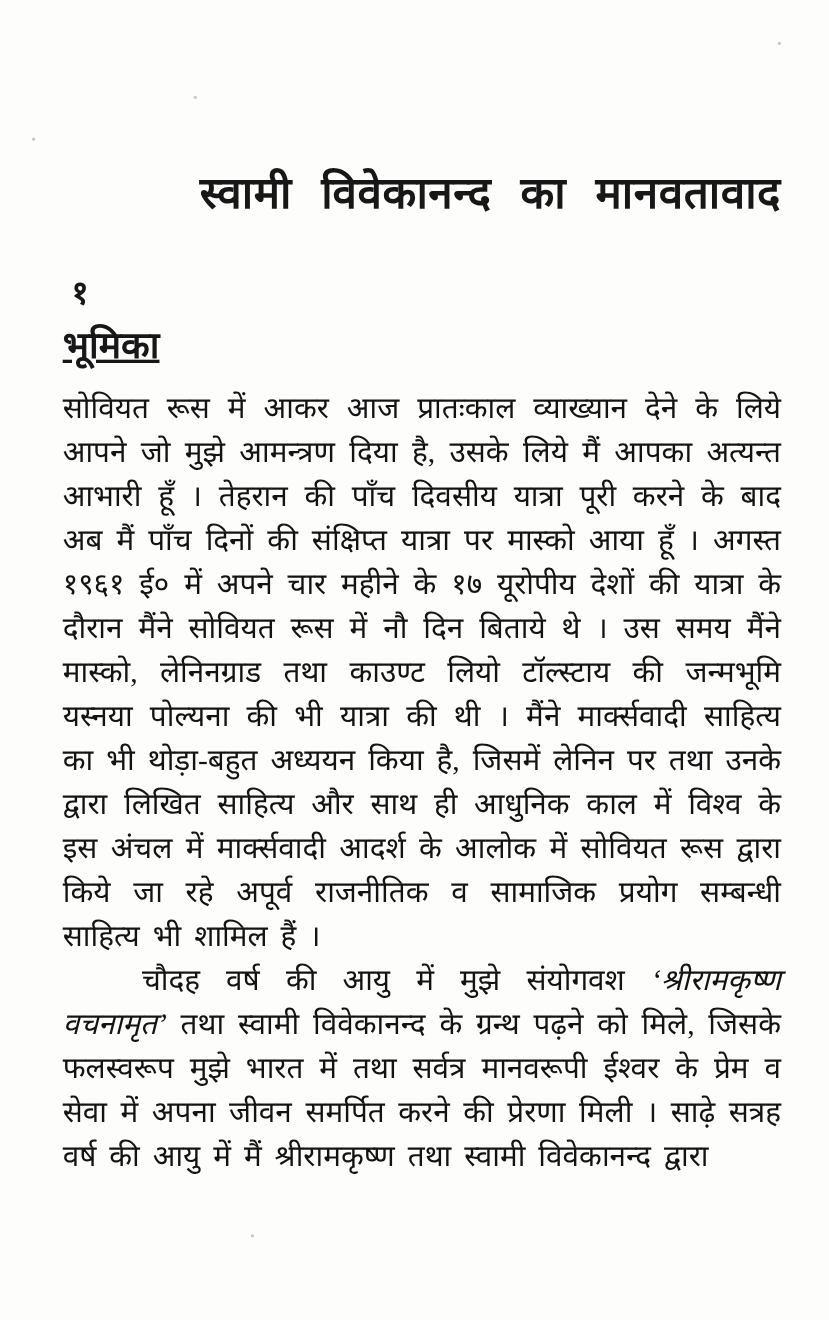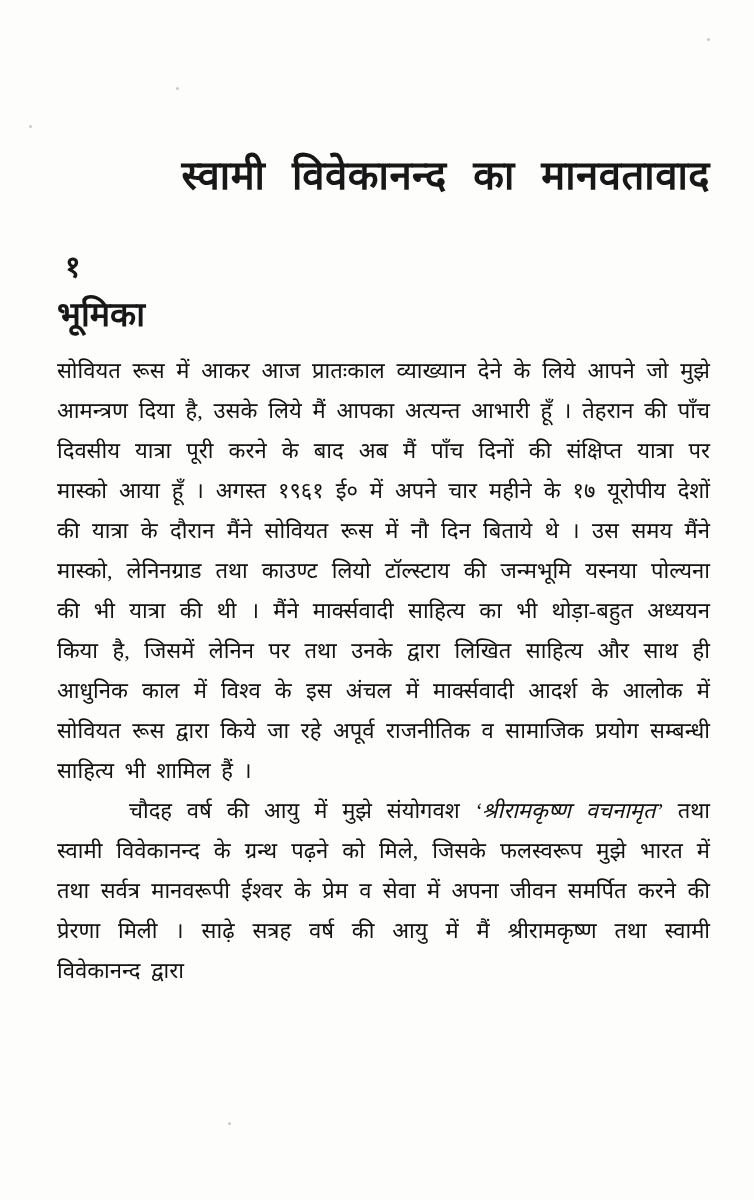--- a/index.html
+++ b/index.html
@@ -34,27 +34,28 @@
     font-size: 30px;
     font-weight: 700;
     line-height: 1;
     padding-left: 8px;
   }
   .section-heading {
     margin: 14px 0 0 0;
     font-size: 34px;
     font-weight: 700;
     line-height: 1.1;
+    text-decoration: underline;
   }
   .body-text {
     margin-top: 18px;
   }
   .body-para {
     margin: 0;
-    font-size: 22px;
+    font-size: 27px;
     line-height: 40px;
     text-align: justify;
     word-spacing: 5px;
     color: #131313;
   }
   .body-para.indented {
     text-indent: 72px;
   }
   .italic {
     font-style: italic;

